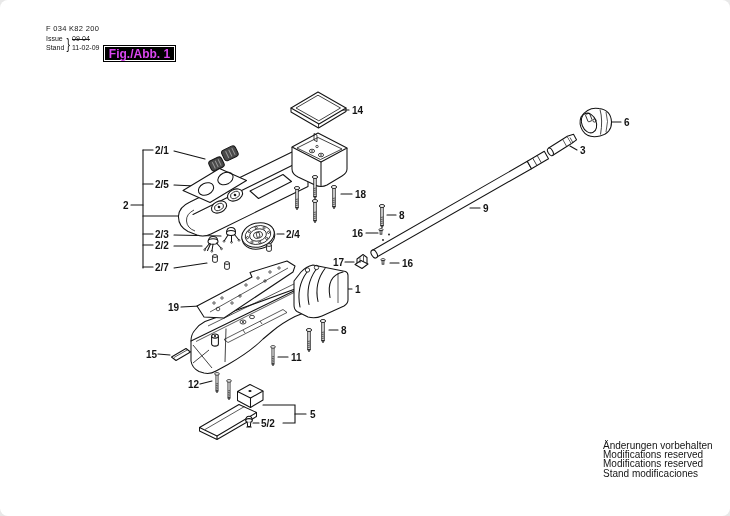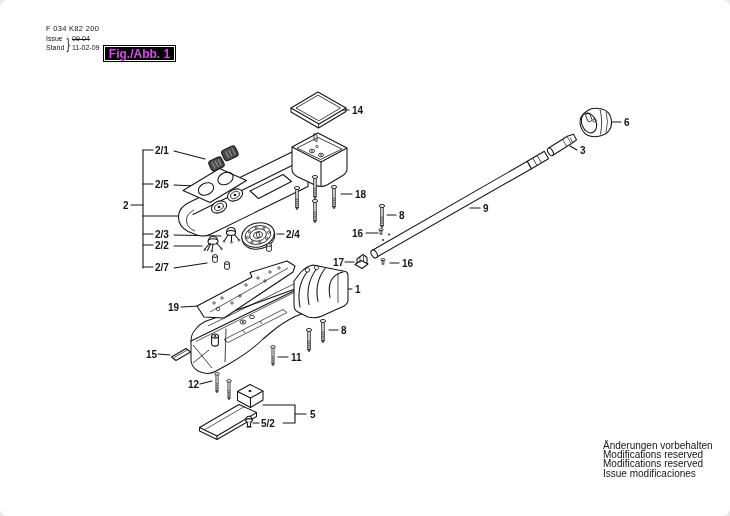--- a/index.html
+++ b/index.html
@@ -365,15 +365,15 @@
       <text class="pl" x="188" y="388">12</text>
       <text class="pl" x="310" y="418">5</text>
       <text class="pl" x="261" y="427">5/2</text>
     </g>
   </svg>
 
   <div class="ftr">
     <div>Änderungen vorbehalten</div>
     <div>Modifications reserved</div>
     <div>Modifications reserved</div>
-    <div>Issue modificaciones</div>
+    <div>Stand modificaciones</div>
   </div>
 </div>
 
 </body></html>

